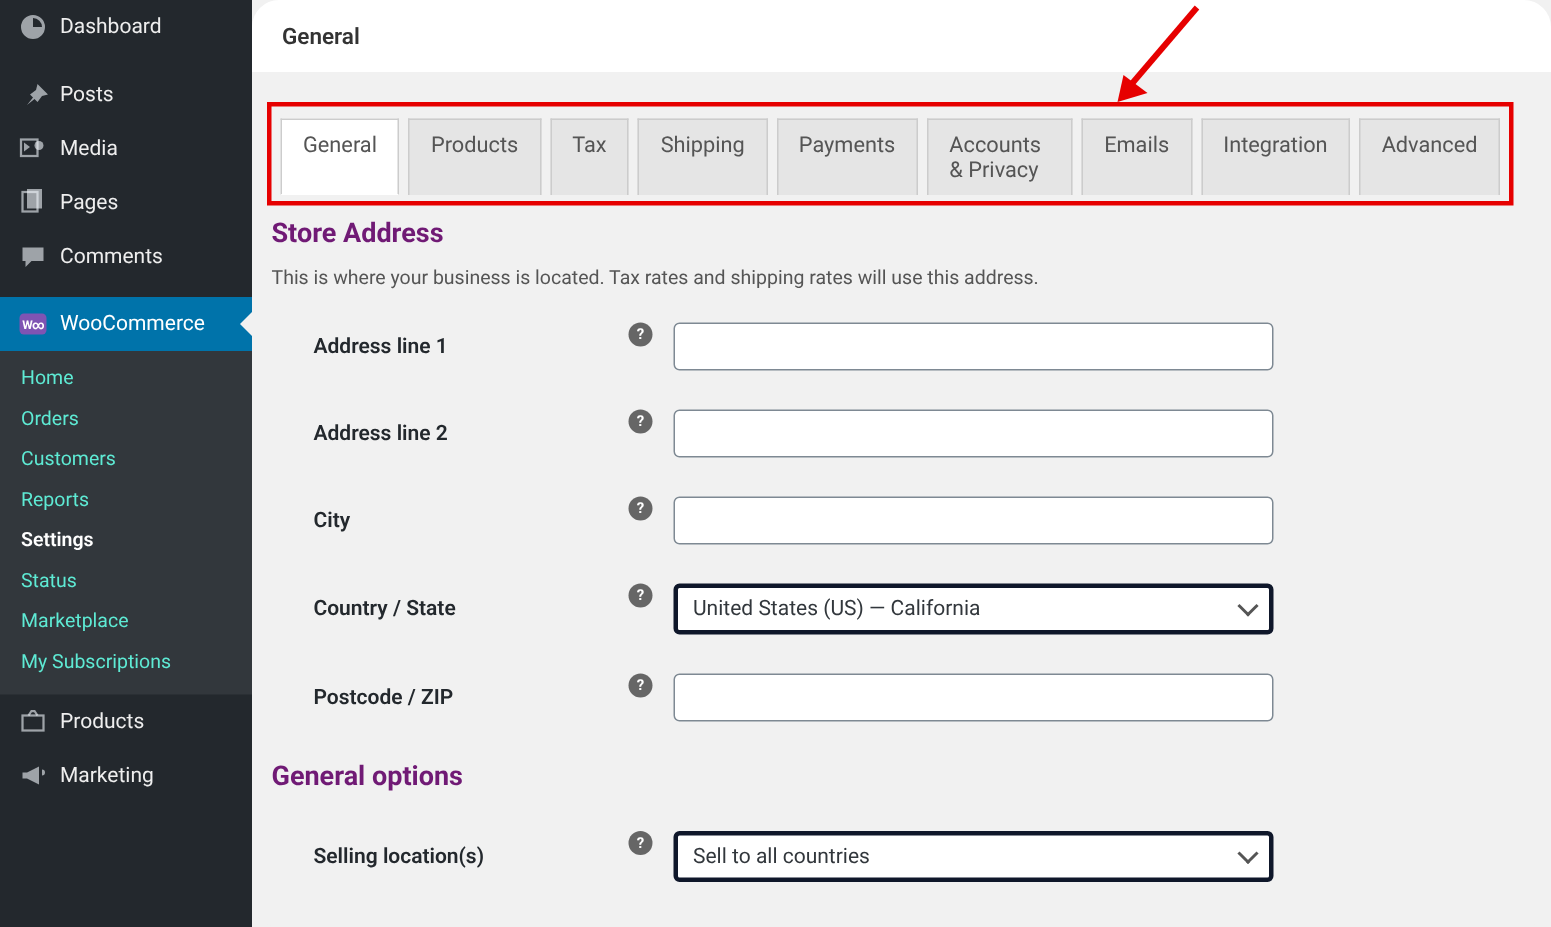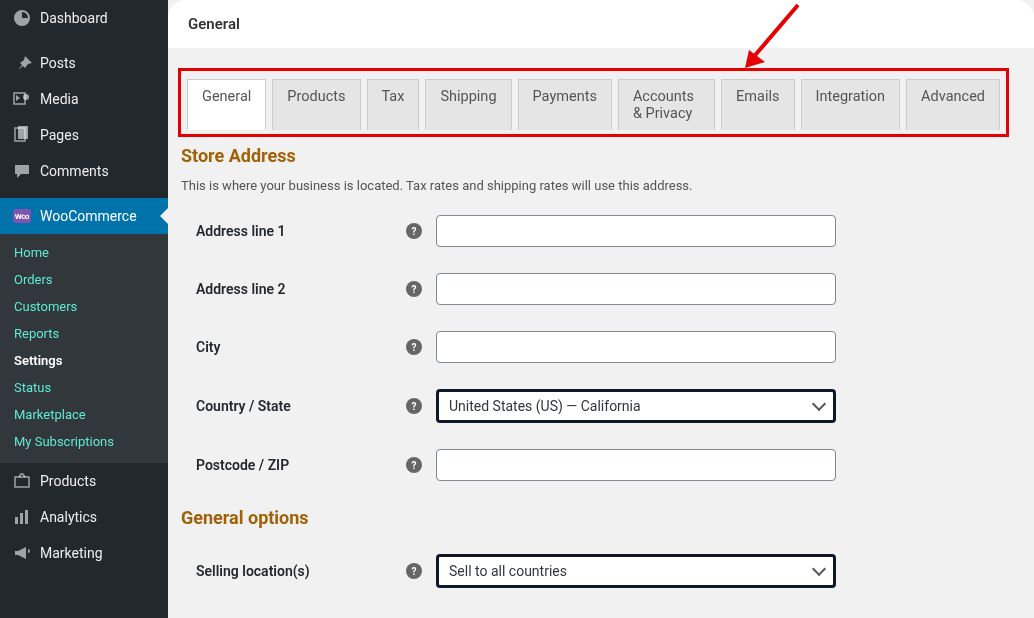--- a/index.html
+++ b/index.html
@@ -144,32 +144,31 @@
       left: 565px;
       top: 0px;
       width: 80px;
       height: 80px;
       pointer-events: none;
     }
     
     h2.section {
       font-size: 18px;
       font-weight: 700;
-      color: #a16207;
+      color: #701a75;
       margin: 8px 0 12px 8px;
     }
     p.desc {
       font-size: 13px;
       color: #555;
       margin: 0 0 22px 8px;
     }
     .form-row {
       display: flex;
-      align-items: center;
-      margin: 0 0 26px 23px;
+      margin: 0 0 26px 36px;
     }
     .form-label {
       width: 210px;
       font-size: 14px;
       font-weight: 600;
       color: #23282d;
       display: flex;
       align-items: center;
     }
     .help-icon {
@@ -293,30 +292,20 @@
     <div class="submenu-item">My Subscriptions</div>
   </div>
   <div class="sidebar-item">
     <span class="icon">
       <svg width="20" height="20" viewBox="0 0 20 20">
           <rect x="3" y="6" width="14" height="10" fill="none" stroke="currentColor" stroke-width="1.5"></rect>
           <path d="M7 6l2-3h2l2 3" fill="none" stroke="currentColor" stroke-width="1.5"></path>
         </svg>
     </span>
     <span class="label">Products</span>
-  </div>
-  <div class="sidebar-item">
-    <span class="icon">
-      <svg width="20" height="20" viewBox="0 0 20 20">
-          <rect x="3" y="10" width="3" height="7" fill="currentColor"></rect>
-          <rect x="8" y="6" width="3" height="11" fill="currentColor"></rect>
-          <rect x="13" y="3" width="3" height="14" fill="currentColor"></rect>
-        </svg>
-    </span>
-    <span class="label">Analytics</span>
   </div>
   <div class="sidebar-item">
     <span class="icon">
       <svg width="20" height="20" viewBox="0 0 20 20">
           <path fill="currentColor" d="M3 8v4h3l8 4V4L6 8H3zm13 2a2 2 0 000-4v4z"></path>
         </svg>
     </span>
     <span class="label">Marketing</span>
   </div>
 </div>

